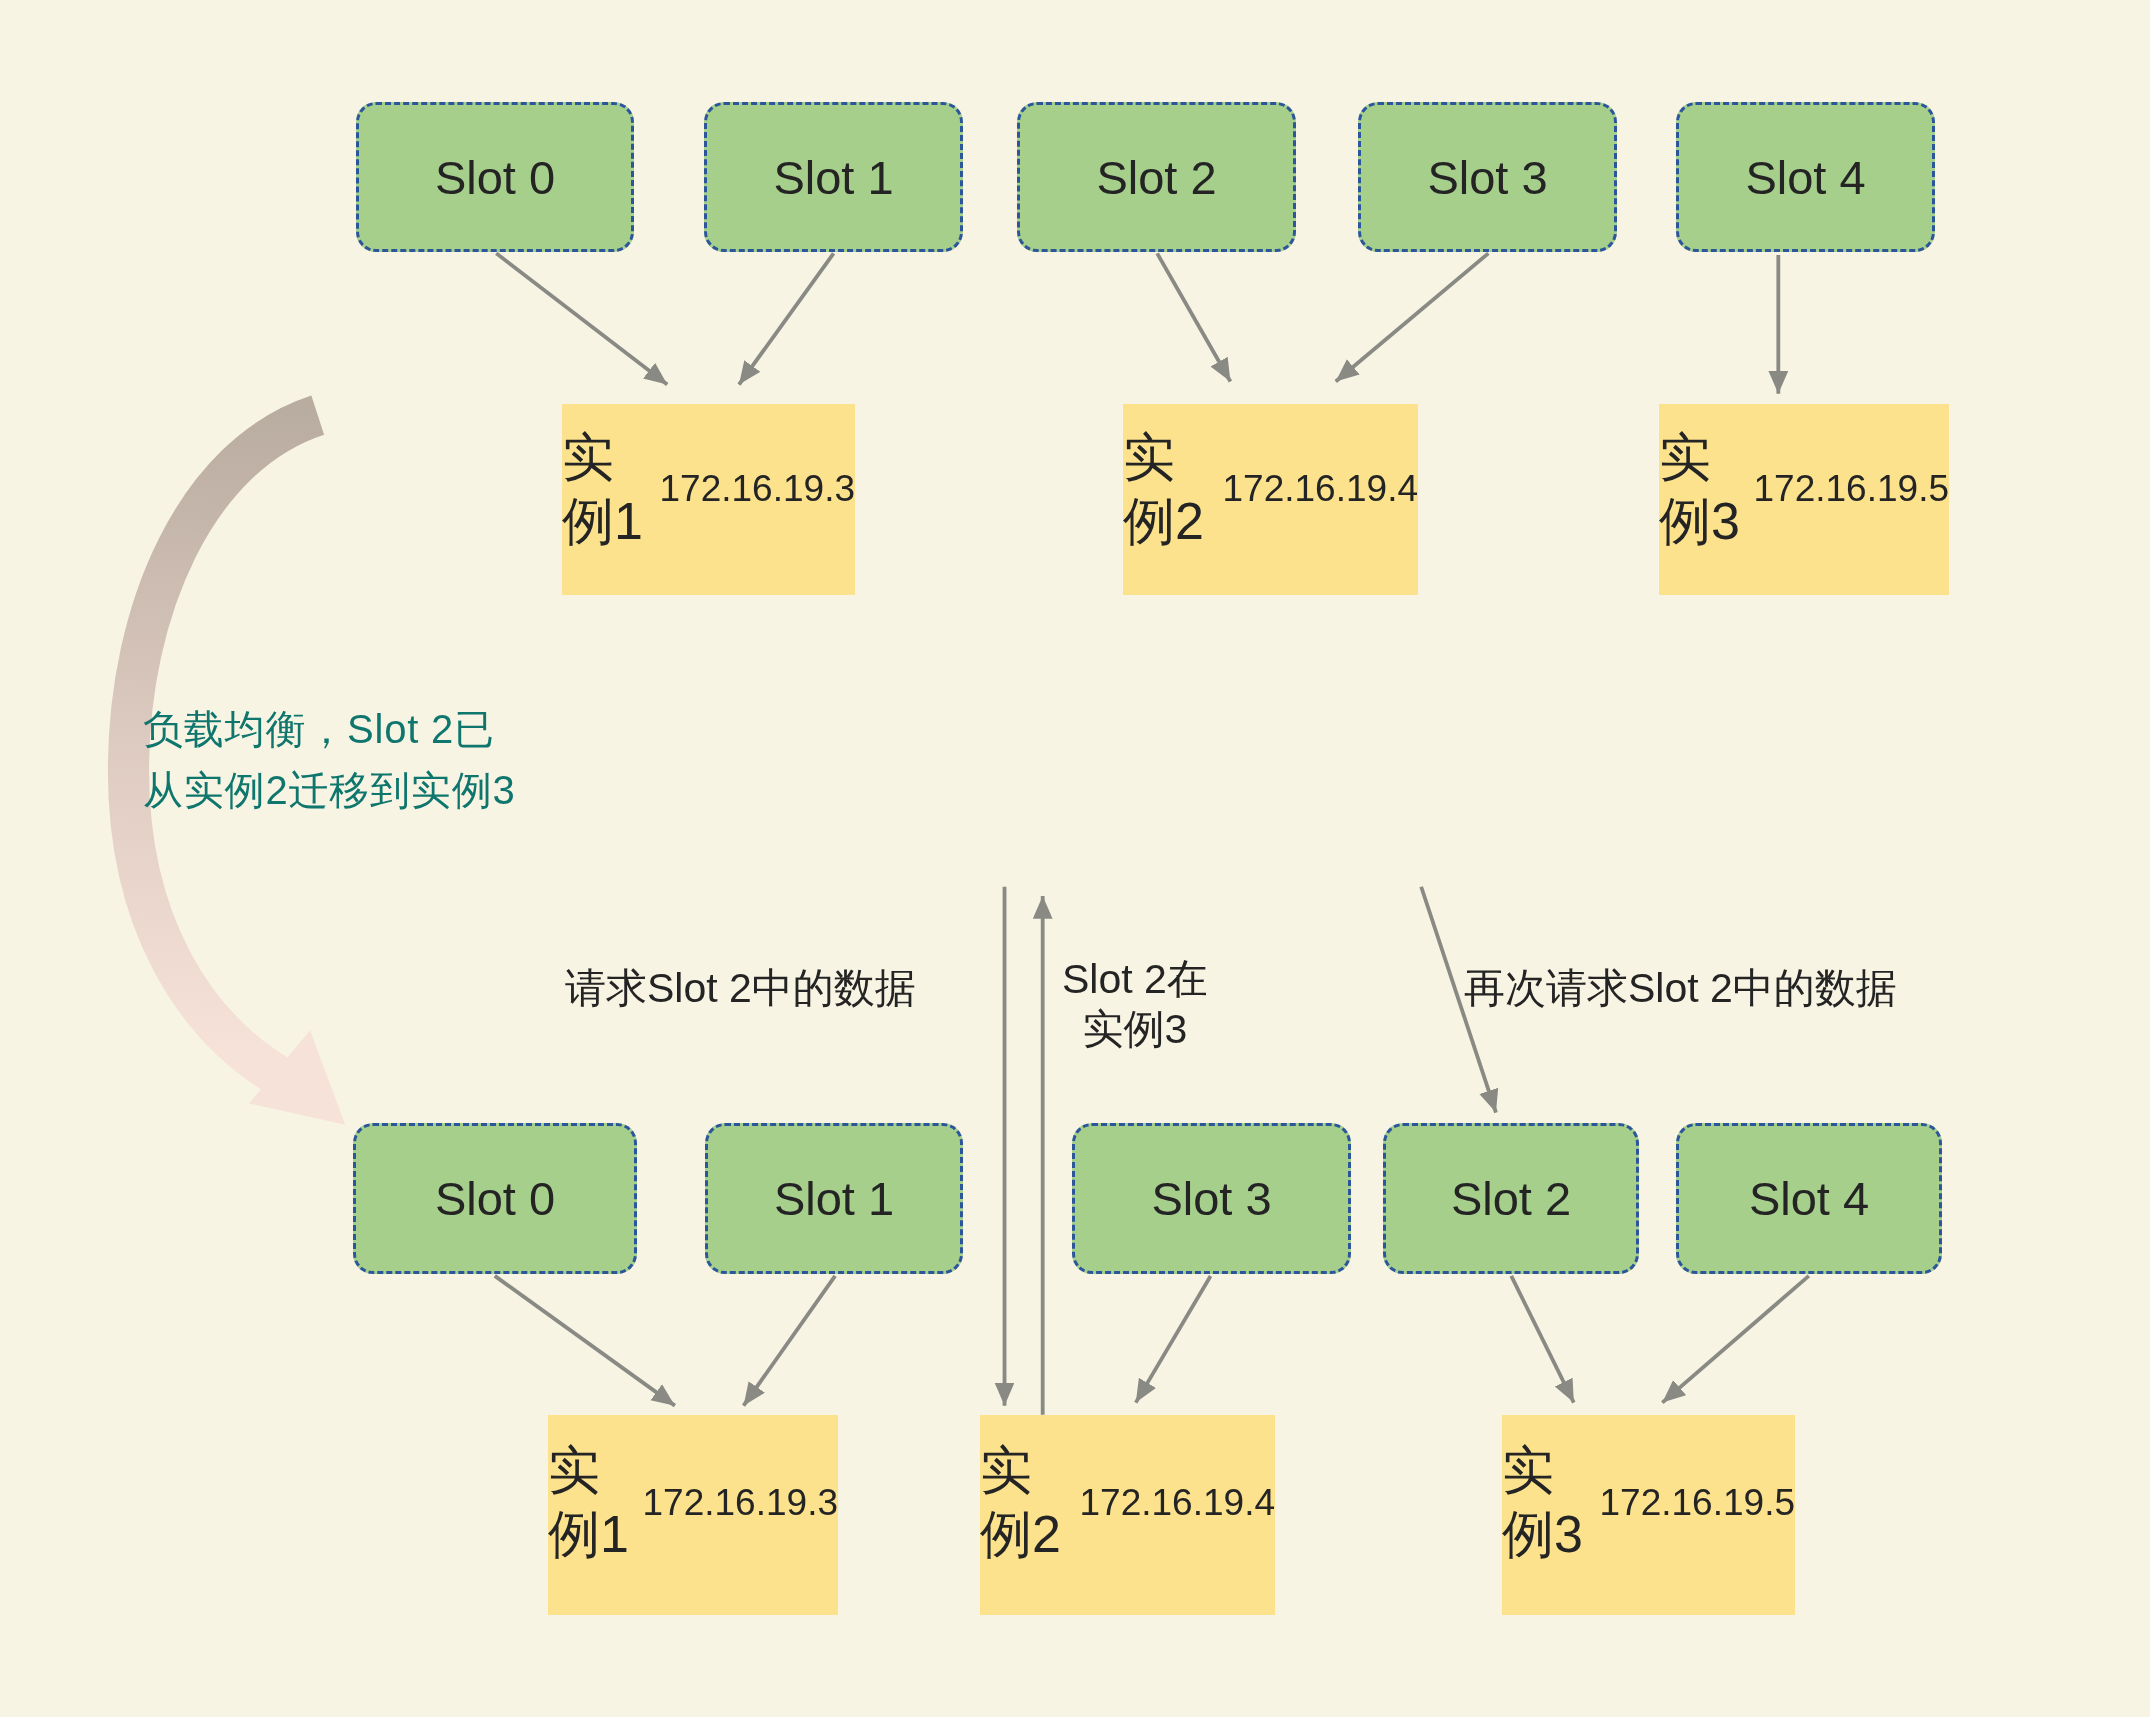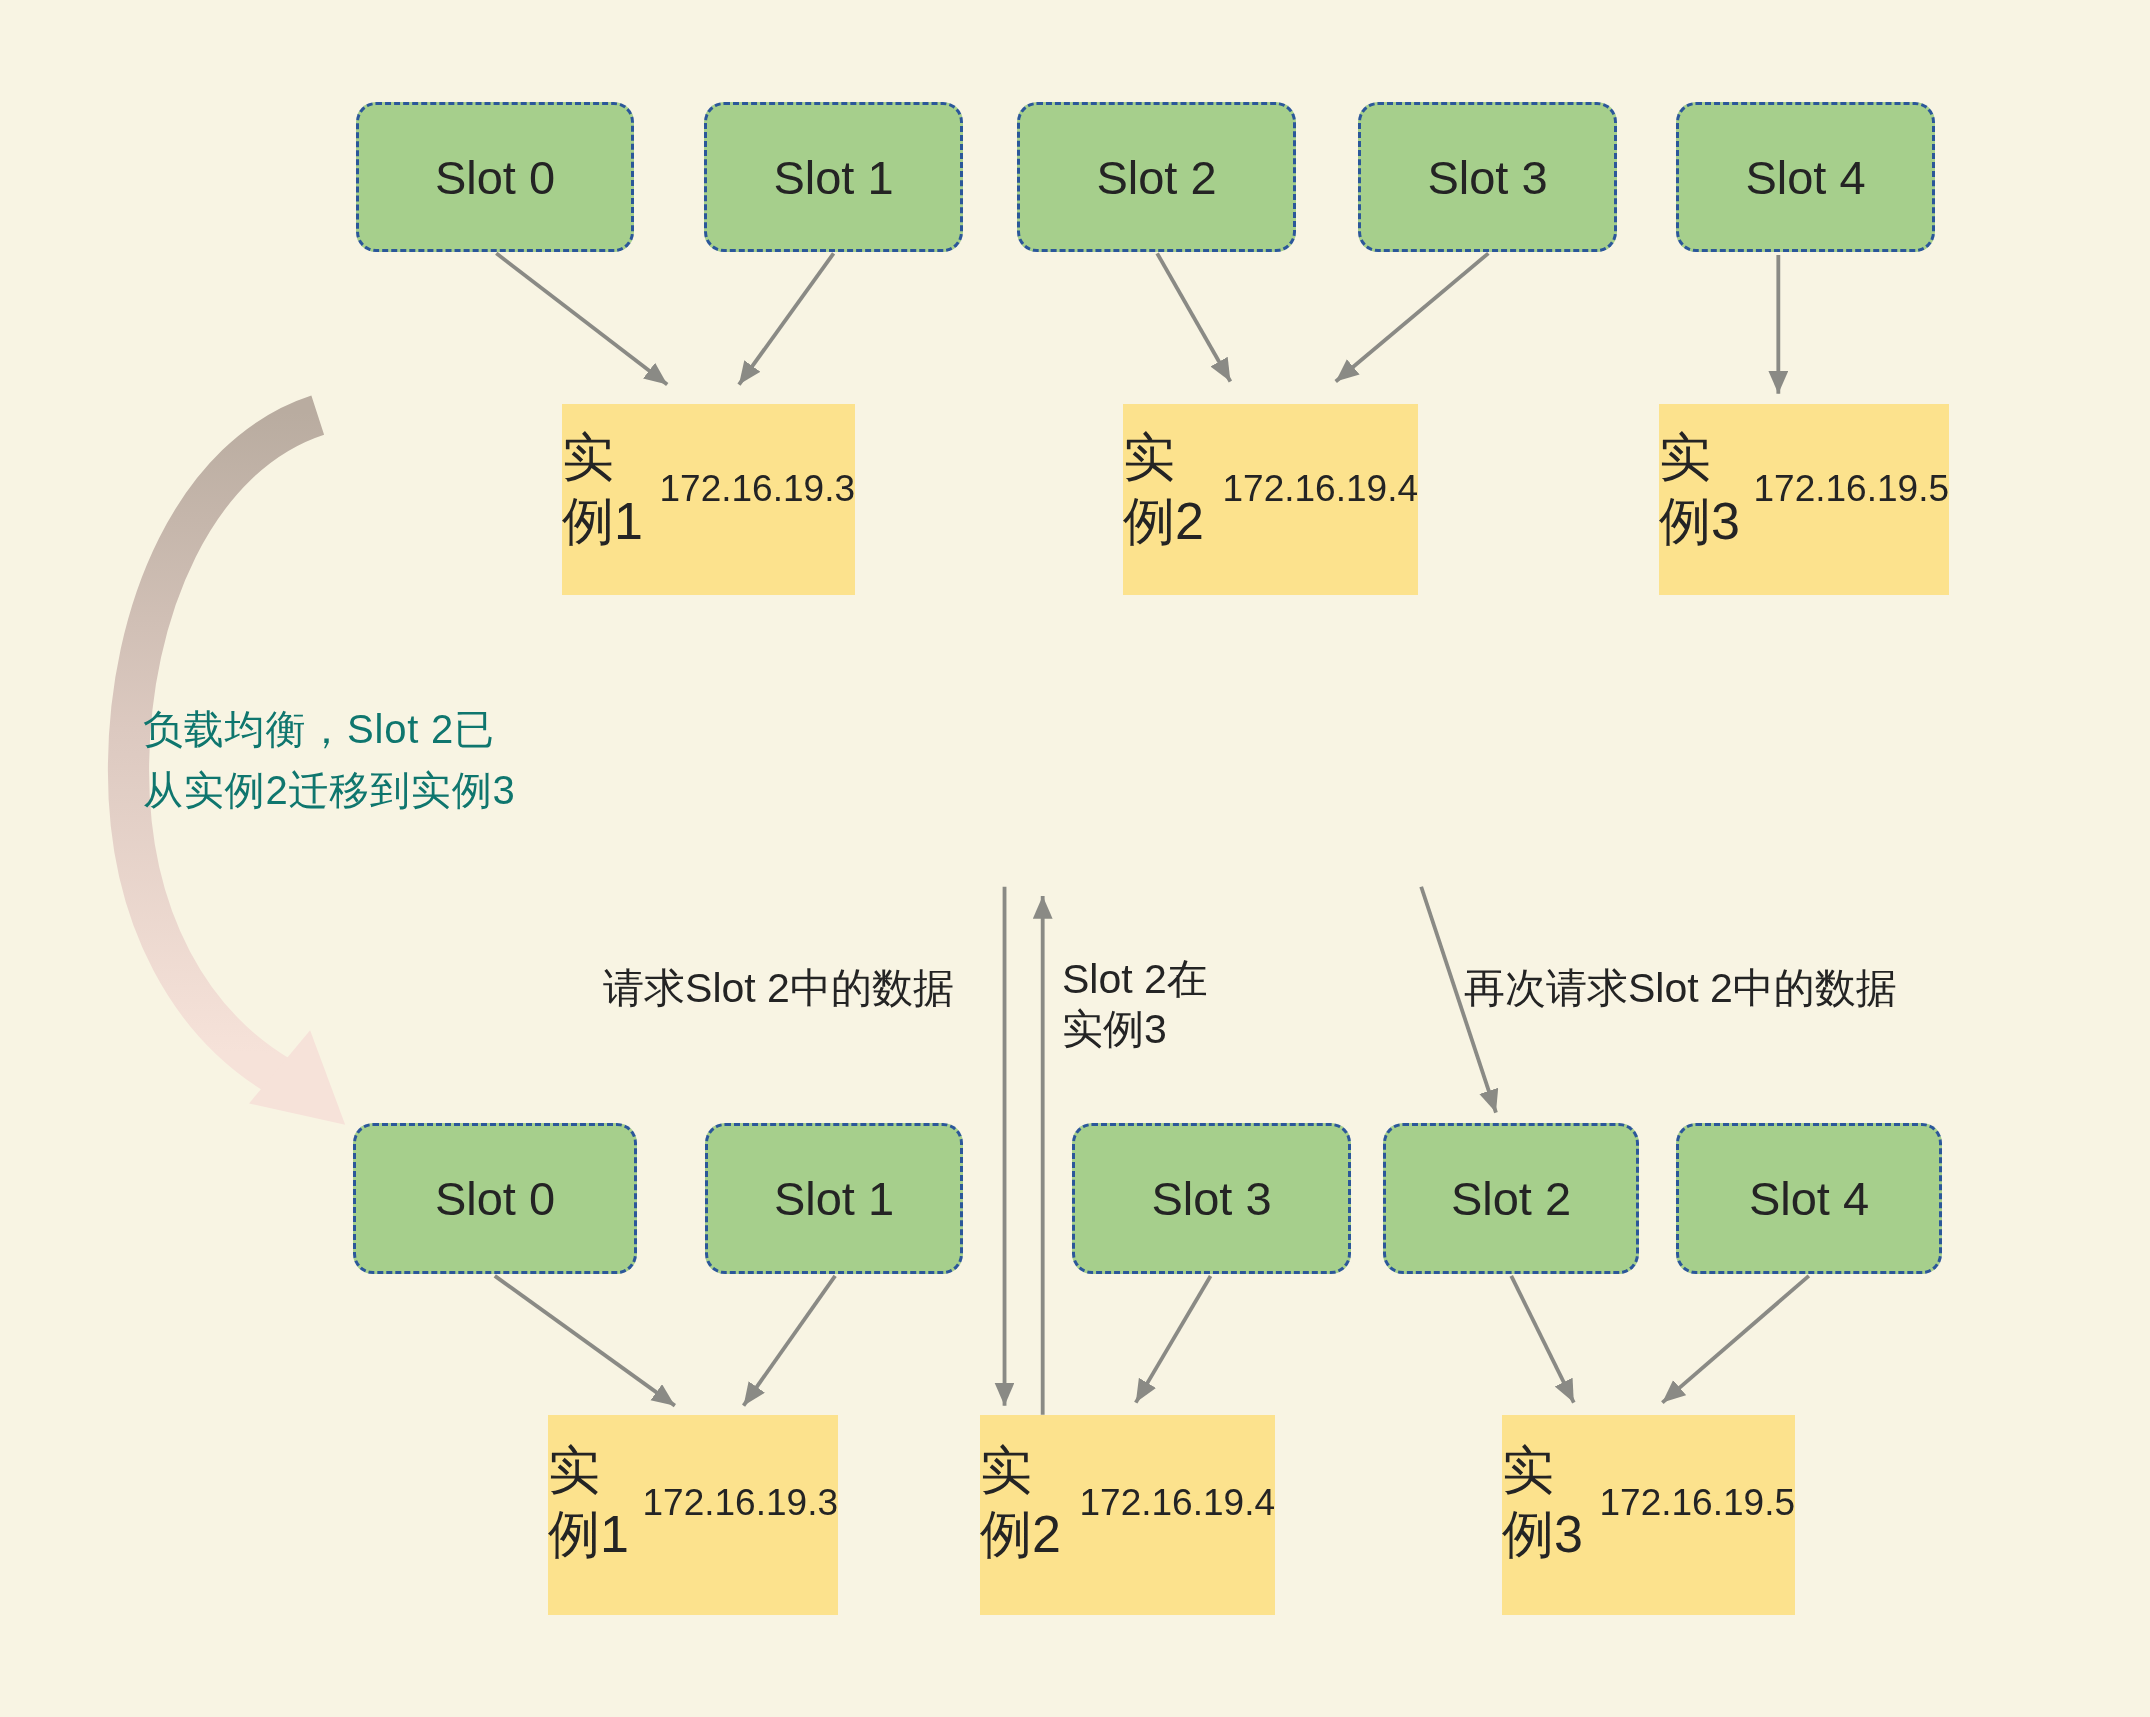--- a/index.html
+++ b/index.html
@@ -24,22 +24,22 @@
   .client{
     position:absolute;left:836px;top:777px;width:653px;height:108px;
     background:#c8a890;border:4.6px solid #2e5ea6;box-sizing:border-box;
     display:flex;align-items:center;justify-content:center;
     font-size:49px;color:#242424;
   }
   .note{
     position:absolute;left:143px;top:699px;
     font-size:40px;line-height:61px;color:#0f766e;letter-spacing:0.8px;white-space:nowrap;
   }
-  .lbl{position:absolute;font-size:41px;line-height:50px;color:#242424;white-space:nowrap;}
-  .lbl.request{left:565px;top:963px;width:427px;text-align:center;}
+  .lbl{position:absolute;font-size:41px;line-height:50px;color:#242424;white-space:nowrap;text-align:center;}
+  .lbl.request{left:565px;top:963px;width:427px;text-align:left;}
   .lbl.slot2at{left:1062px;top:954px;}
   .lbl.rerequest{left:1464px;top:963px;}
 </style>
 </head>
 <body>
 
 <div id="canvas">
 
   <svg id="arrows" viewBox="0 0 2818 2250" xmlns="http://www.w3.org/2000/svg">
     <defs>

